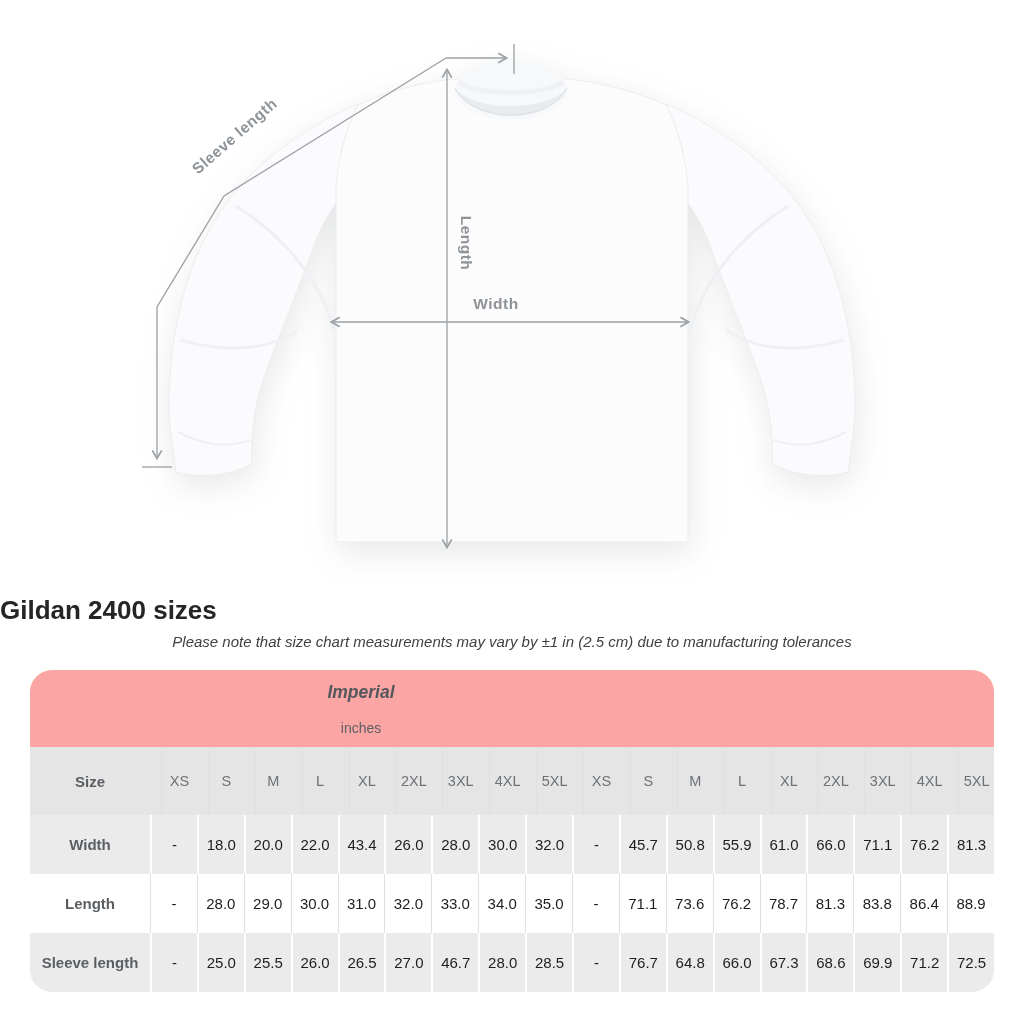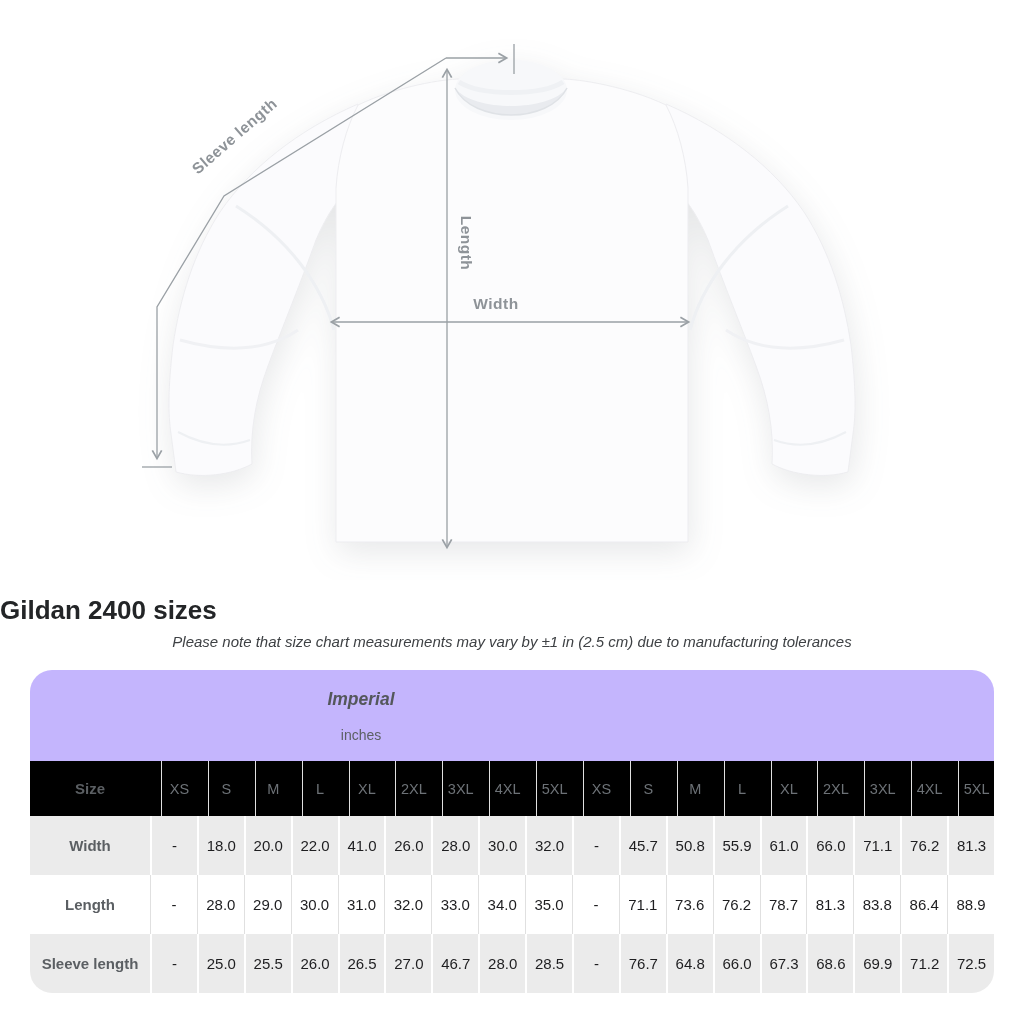--- a/index.html
+++ b/index.html
@@ -28,25 +28,25 @@
     font-size:15px;line-height:20px;color:#3e4144;
   }
 
   
   .sizes-table{
     margin:18px 30px 0;width:964px;border-radius:22px;overflow:hidden;
     font-size:15px;
   }
   .row{display:grid;grid-template-columns:120px repeat(18,1fr);}
   .cell{display:flex;align-items:center;justify-content:center;white-space:nowrap;}
-  .group-row{background:#c4b5fd;height:91px;}
+  .group-row{background:#fca5a5;height:77px;}
   .group-cell{grid-column:span 9;flex-direction:column;justify-content:center;}
   .group-title{font-weight:bold;font-style:italic;font-size:17.5px;color:#54575b;line-height:22px;}
   .group-sub{font-size:14px;color:#5c6064;line-height:18px;margin-top:16px;}
-  .header-row{background:#000000;height:55px;gap:11px;}
+  .header-row{background:#e5e5e5;height:68px;gap:11px;}
   .data-row{height:59px;}
   .data-row.shade{background:#ebebeb;}
   .data-row.white{background:#ffffff;}
   .header-row .cell:not(:first-child),
   .data-row.white .cell:not(:first-child){border-left:1px solid #e0e0e0;}
   .data-row.shade .cell:not(:first-child){border-left:2px solid #ffffff;}
   .label-cell{font-weight:bold;color:#5b5f63;}
   .size-cell{font-weight:normal;color:#6d7277;font-size:14.5px;}
   .value-cell{color:#1e1e20;}
 </style>
@@ -159,21 +159,21 @@
         <div class="cell size-cell">4XL</div>
         <div class="cell size-cell">5XL</div>
       </div>
 
   <div class="row data-row shade">
         <div class="cell label-cell">Width</div>
         <div class="cell value-cell">-</div>
         <div class="cell value-cell">18.0</div>
         <div class="cell value-cell">20.0</div>
         <div class="cell value-cell">22.0</div>
-        <div class="cell value-cell">41.0</div>
+        <div class="cell value-cell">43.4</div>
         <div class="cell value-cell">26.0</div>
         <div class="cell value-cell">28.0</div>
         <div class="cell value-cell">30.0</div>
         <div class="cell value-cell">32.0</div>
         <div class="cell value-cell">-</div>
         <div class="cell value-cell">45.7</div>
         <div class="cell value-cell">50.8</div>
         <div class="cell value-cell">55.9</div>
         <div class="cell value-cell">61.0</div>
         <div class="cell value-cell">66.0</div>

